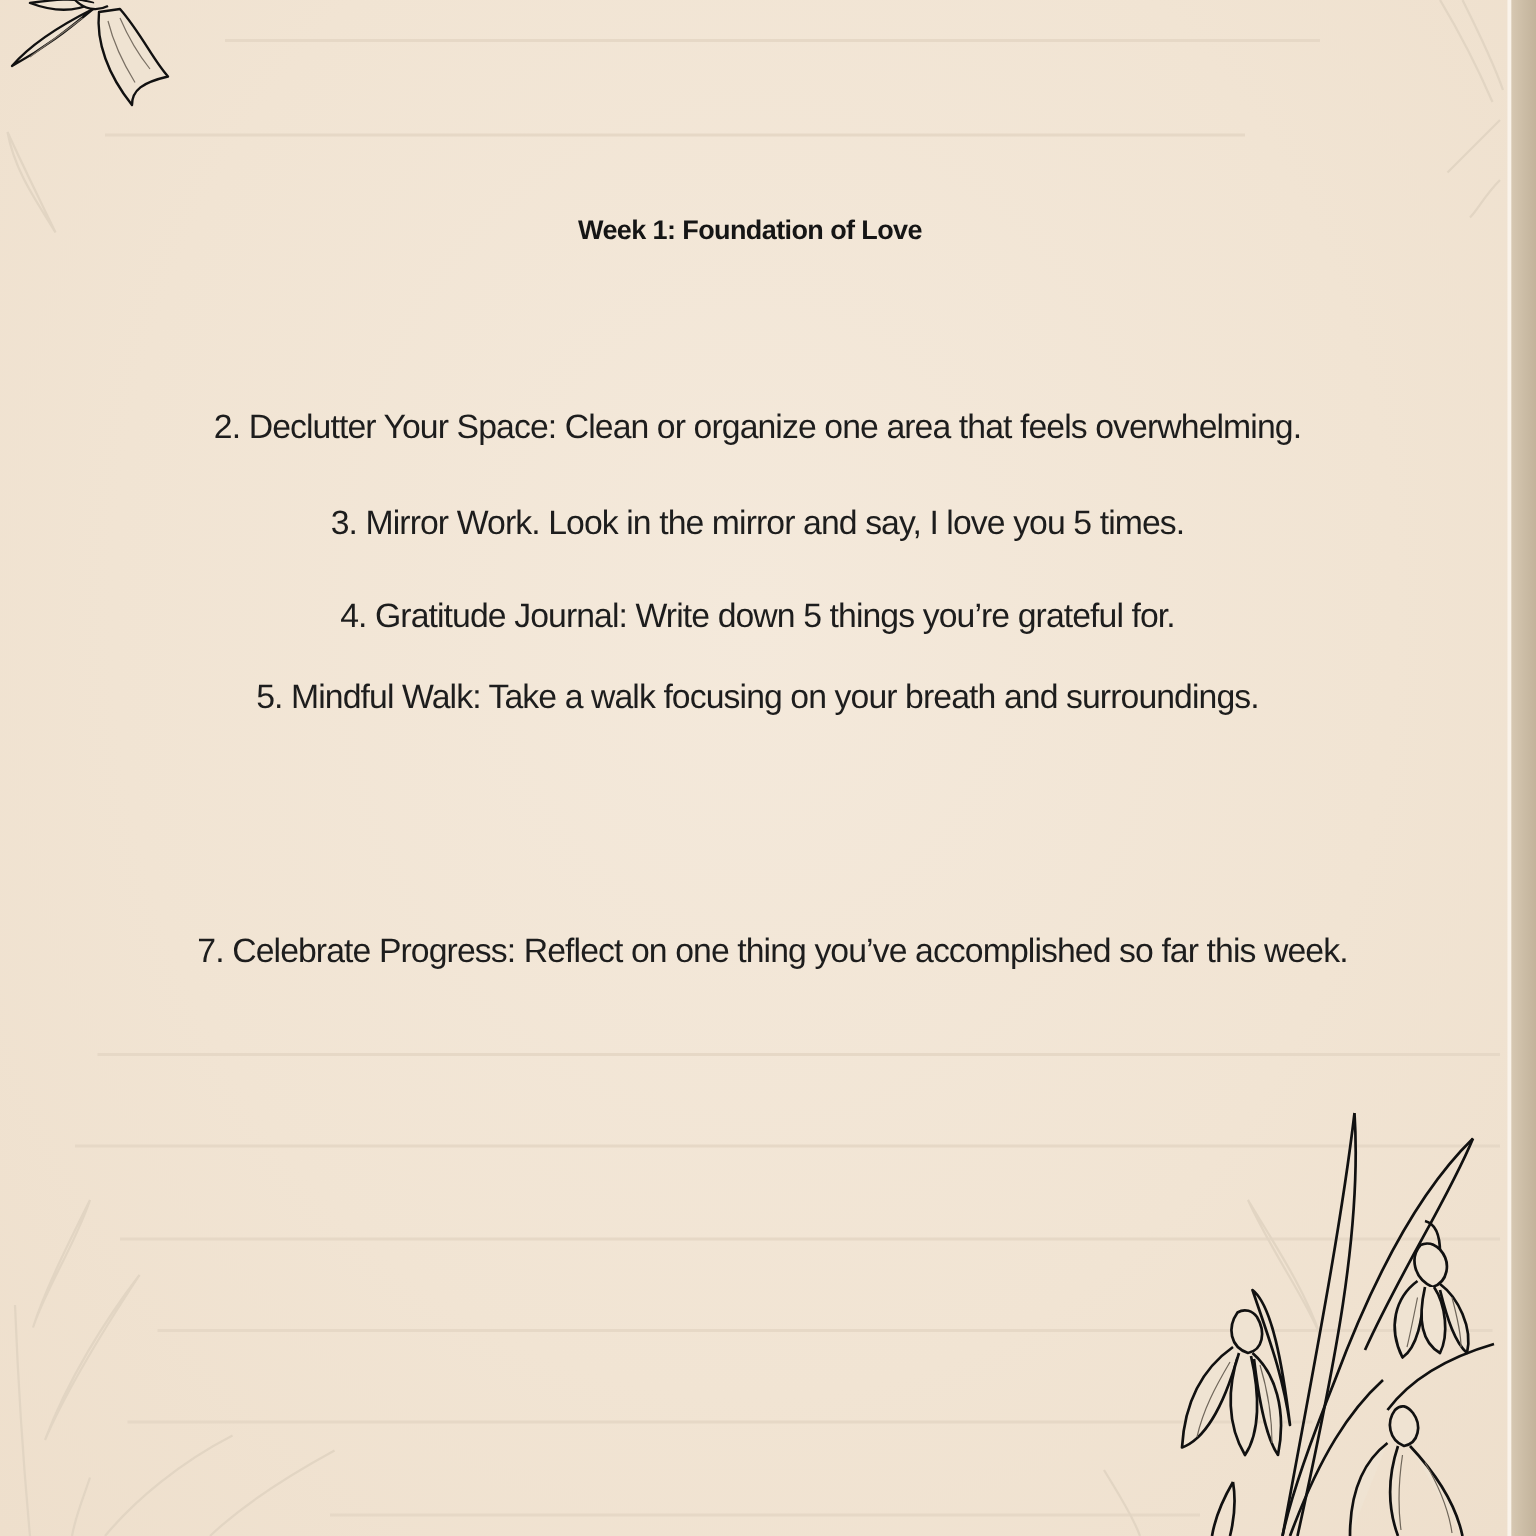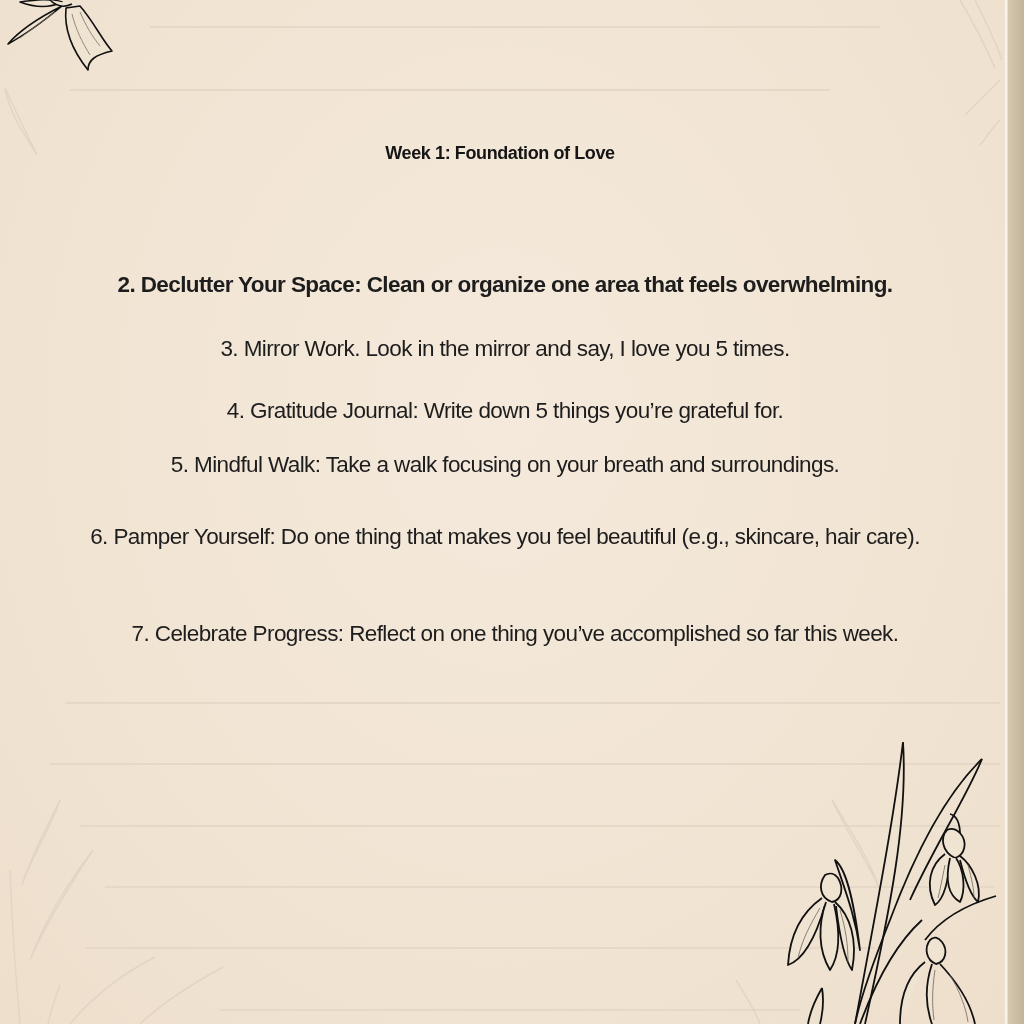--- a/index.html
+++ b/index.html
@@ -113,21 +113,20 @@
       <path d="M208,135 C212,150 214,160 214,168"></path>
       <path d="M60,178 C50,195 42,210 38,228"></path>
       <path d="M80,180 C86,200 88,215 88,232"></path>
       <path d="M175,240 C172,260 172,275 174,290"></path>
       <path d="M190,245 C200,262 206,278 208,292"></path>
     </g>
   </svg>
 
   <h1 class="title">Week 1: Foundation of Love</h1>
 
-  <div class="item" style="top:268px;font-weight:bold;">2. Declutter Your Space: Clean or organize one area that feels overwhelming.</div>
+  <div class="item" style="top:268px;">2. Declutter Your Space: Clean or organize one area that feels overwhelming.</div>
   <div class="item" style="top:332px;">3. Mirror Work. Look in the mirror and say, I love you 5 times.</div>
   <div class="item" style="top:394px;">4. Gratitude Journal: Write down 5 things you’re grateful for.</div>
   <div class="item" style="top:448px;">5. Mindful Walk: Take a walk focusing on your breath and surroundings.</div>
-  <div class="item" style="top:520px; left:60px; width:890px;">6. Pamper Yourself: Do one thing that makes you feel beautiful (e.g., skincare, hair care).</div>
   <div class="item" style="top:617px; left:70px; width:890px;">7. Celebrate Progress: Reflect on one thing you’ve accomplished so far this week.</div>
 </div>
 
 <div class="edge"></div>
 
 </body></html>

